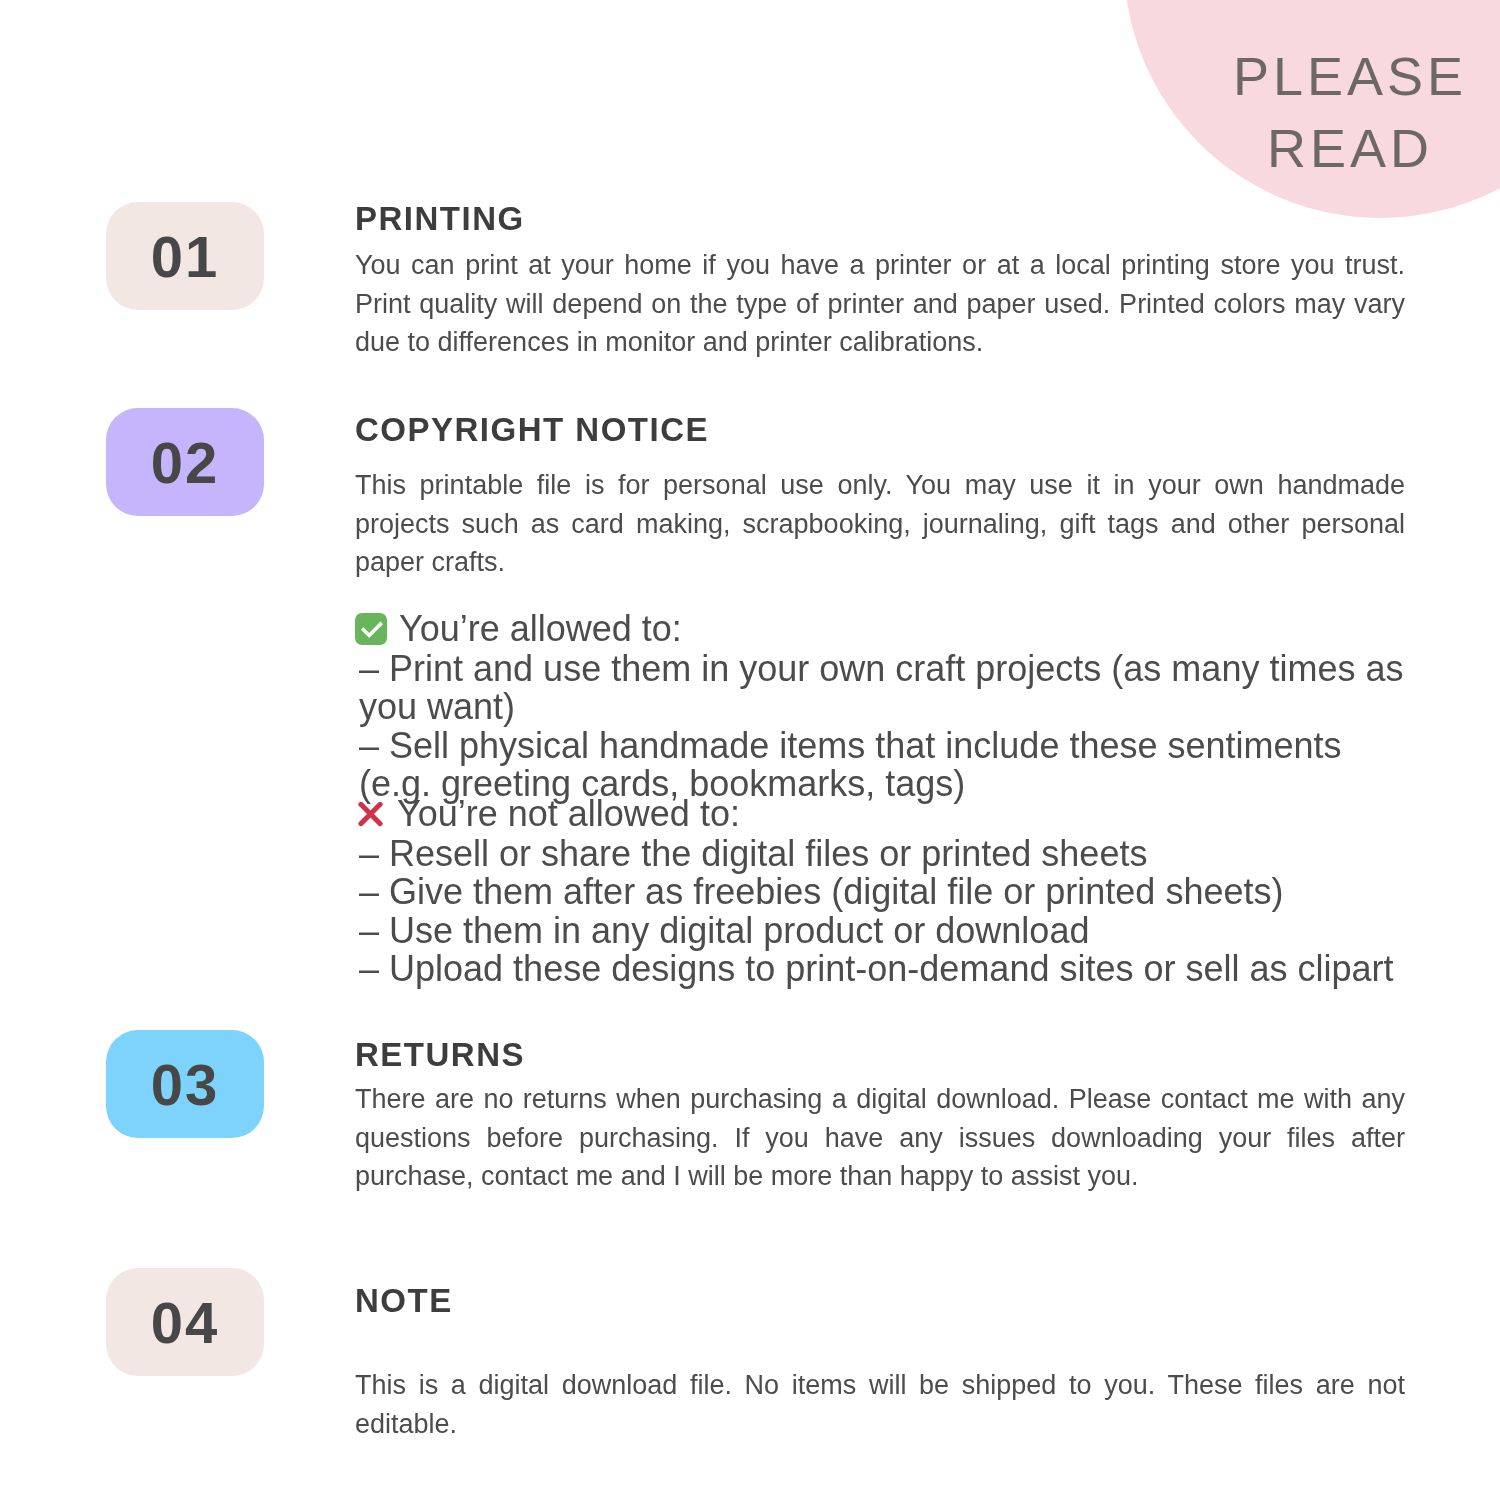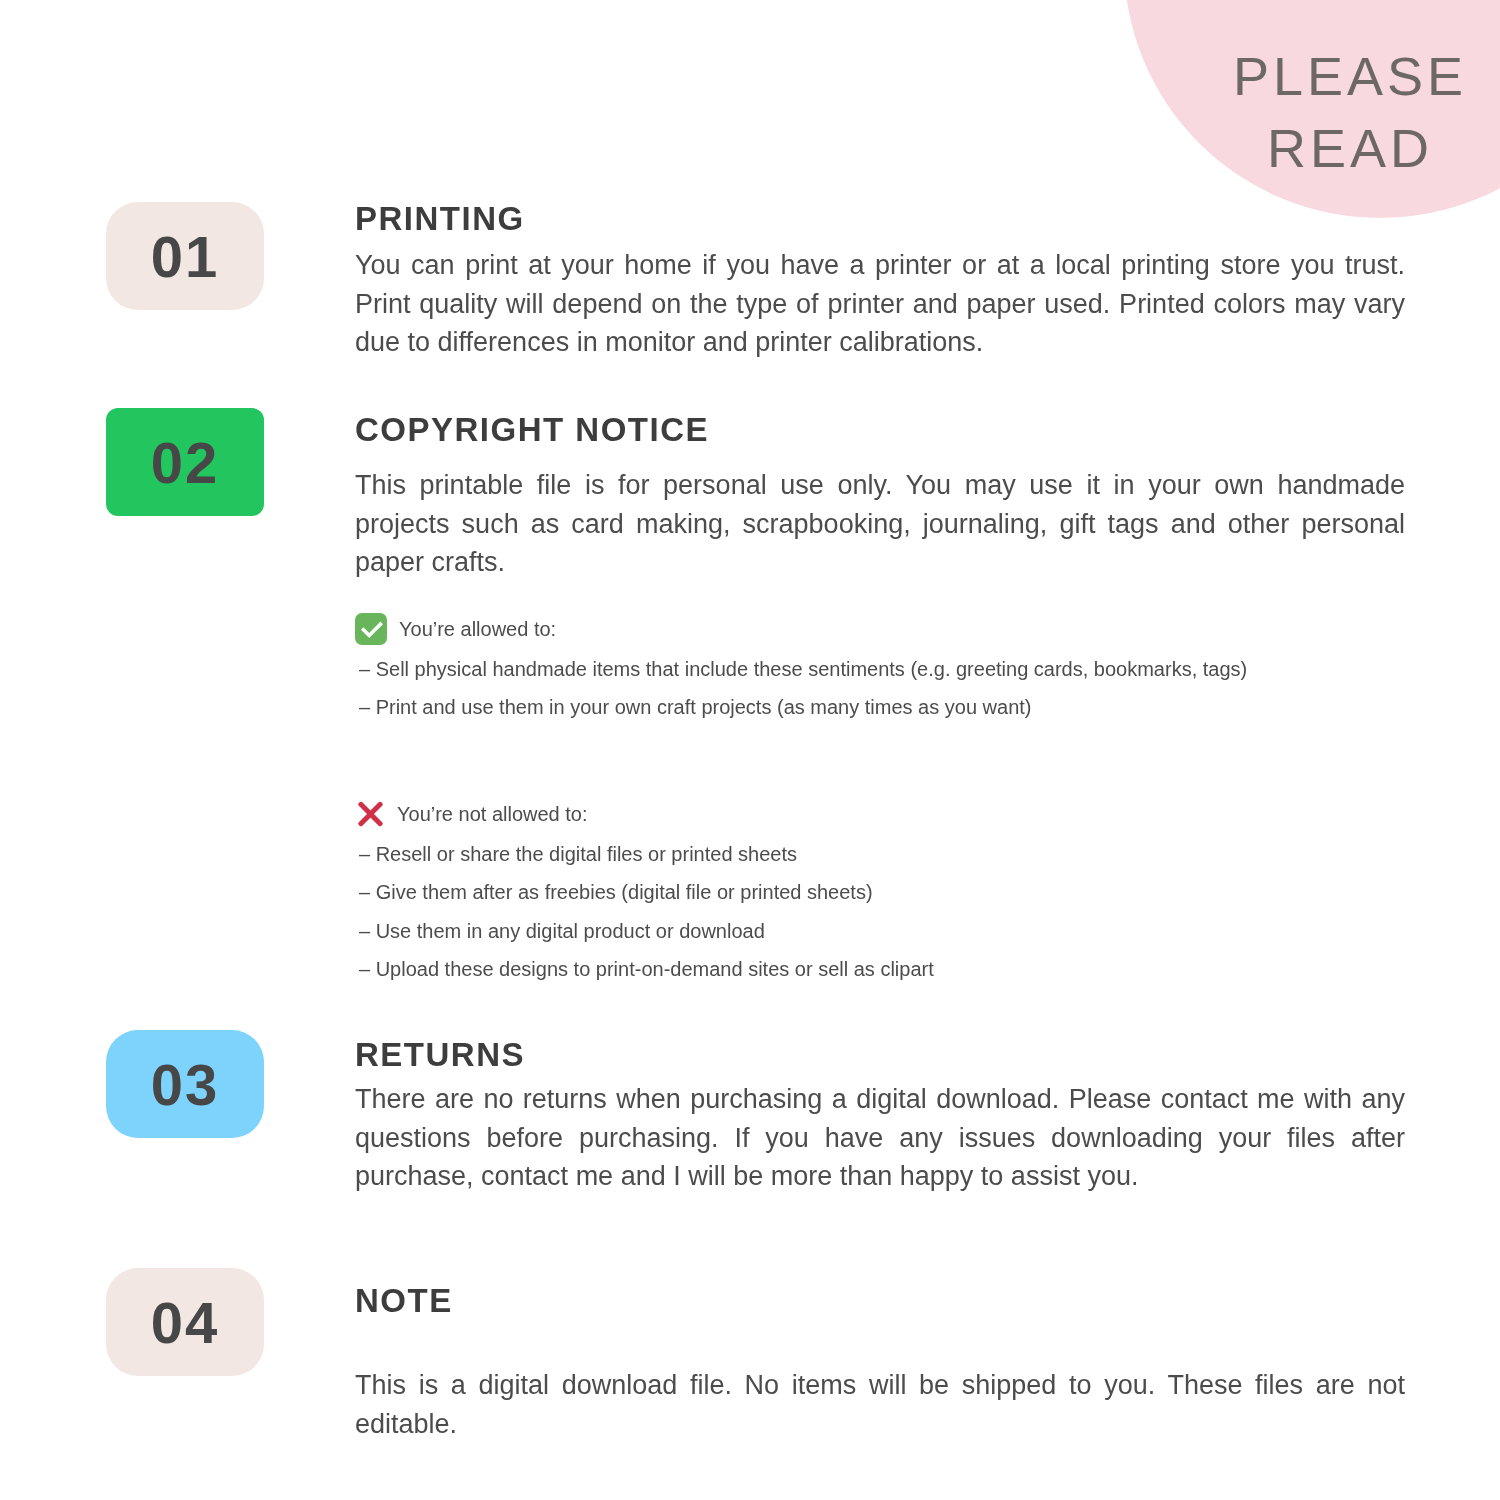--- a/index.html
+++ b/index.html
@@ -65,21 +65,21 @@
     width: 1050px;
     font-size: 27px;
     line-height: 38.5px;
     color: #4c4c4c;
     text-align: justify;
   }
   .list {
     position: absolute;
     left: 355px;
     width: 1060px;
-    font-size: 20px;
+    font-size: 36px;
     line-height: 38.5px;
     color: #4c4c4c;
   }
   .list-heading {
     display: flex;
     align-items: center;
     gap: 12px;
     margin-bottom: 1px;
   }
   .list-item { padding-left: 4px; }
@@ -138,33 +138,33 @@
     <div>PLEASE</div>
     <div>READ</div>
   </div>
 
   <div class="badge" style="top: 202px; background: rgb(242, 231, 226);">
     <span>01</span>
   </div>
   <div class="sec-title" style="top:200px">PRINTING</div>
   <div class="para" style="top:246px">You can print at your home if you have a printer or at a local printing store you trust. Print quality will depend on the type of printer and paper used. Printed colors may vary due to differences in monitor and printer calibrations.</div>
 
-  <div class="badge" style="top: 408px; background: #22c55e; border-radius: 12px;">
+  <div class="badge" style="top: 408px; background: #c4b5fd;">
     <span>02</span>
   </div>
   <div class="sec-title" style="top:411px">COPYRIGHT NOTICE</div>
   <div class="para" style="top:466px">This printable file is for personal use only.  You may use it in your own handmade projects such as card making, scrapbooking, journaling, gift tags and other personal paper crafts.</div>
 
   <div class="list" style="top:610px">
     <div class="list-heading">
       <span class="check-icon"></span>
       <span>You’re allowed to:</span>
     </div>
+    <div class="list-item">– Print and use them in your own craft projects (as many times as you want)</div>
     <div class="list-item">– Sell physical handmade items that include these sentiments (e.g. greeting cards, bookmarks, tags)</div>
-    <div class="list-item">– Print and use them in your own craft projects (as many times as you want)</div>
   </div>
 
   <div class="list" style="top:795px">
     <div class="list-heading">
       <span class="cross-icon"></span>
       <span>You’re not allowed to:</span>
     </div>
     <div class="list-item">– Resell or share the digital files or printed sheets</div>
     <div class="list-item">– Give them after as freebies (digital file or printed sheets)</div>
     <div class="list-item">– Use them in any digital product or download</div>

